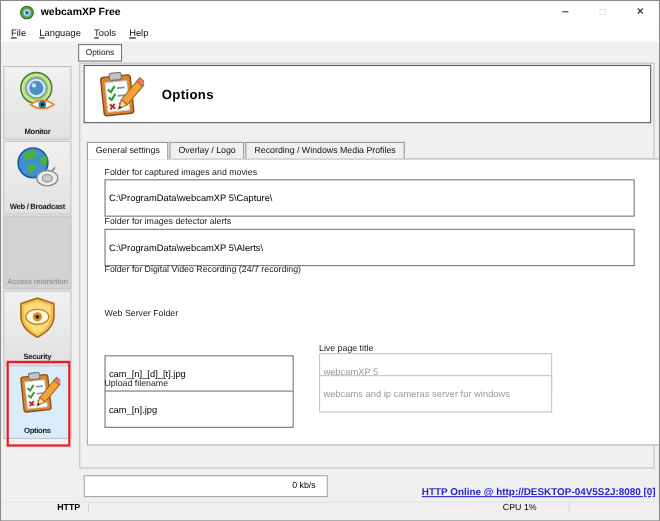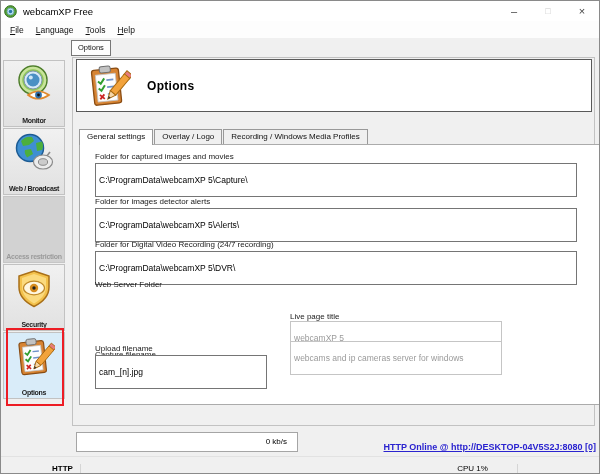--- a/index.html
+++ b/index.html
@@ -1,20 +1,20 @@
 <!DOCTYPE html>
 <html><head>
 <meta charset="utf-8">
 <style>
   * { margin:0; padding:0; box-sizing:border-box; }
   body { font-family:"Liberation Sans", sans-serif; background:#cfcfcf; }
   .window { width:600px; height:474px; border:1px solid #8a8a8a; background:#f0f0f0; position:relative; overflow:hidden; }
 
   
-  .titlebar { height:20px; background:#ffffff; display:flex; align-items:center; padding-left:3px; }
+  .titlebar { height:20px; background:#ffffff; display:flex; align-items:center; padding-left:17px;font-weight:bold; }
   .title-text { font-size:9.5px; color:#000; margin-left:6px; }
   .win-controls { margin-left:auto; display:flex; height:100%; }
   .win-btn { width:34px; display:flex; align-items:center; justify-content:center; font-size:11px; color:#444; }
   .win-btn.max { color:#c9c9c9; font-size:9px; }
 
   
   .menubar { height:17px; background:#fdfdfd; display:flex; align-items:center; padding-left:3px; }
   .menu-item { display:inline-block; padding:1px 6px; font-size:8.5px; color:#111; }
   .menu-item::first-letter { text-decoration:underline; }
 
@@ -47,21 +47,21 @@
 
   .fld-label { position:absolute; font-size:8px; color:#1a1a1a; white-space:nowrap; }
   .fld-input { position:absolute; height:16px; border:1px solid #757575; background:#fff; font-family:"Liberation Sans",sans-serif; font-size:8.5px; color:#000; padding:16px 3px; }
   .fld-input.gray { border:1px solid #c5c5c5; color:#9a9a9a; height:15px; }
   .note { position:absolute; font-size:8.5px; font-style:italic; color:#2b2b2b; white-space:nowrap; }
 
   .kbps-box { position:absolute; left:9px; top:375px; width:222px; height:20px; background:#fff; border:1px solid #a5a5a5; font-size:8px; color:#000; text-align:right; line-height:18px; padding-right:10px; }
   .server-link { position:absolute; right:3px; top:385px; font-size:9px; font-weight:bold; color:#2a23cf; text-decoration:underline; white-space:nowrap; }
 
   
-  .statusbar { height:17px; background:#f0f0f0; border-top:1px solid #e2e2e2; display:flex; align-items:flex-end; font-size:8px; color:#000; }
+  .statusbar { height:17px; background:#f0f0f0; border-top:1px solid #e2e2e2; display:flex; align-items:flex-start; font-size:8px; color:#000; }
   .sb-cell { border-right:1px solid #d5d5d5; display:flex; align-items:center; justify-content:center; }
   .sb-http { font-weight:bold; }
   .sb-last { flex:1; border-right:none; }
 </style>
 </head>
 <body>
 
 <svg width="0" height="0" style="position:absolute">
   <defs>
     <symbol id="sym-clipboard" viewBox="0 0 46 46">
@@ -191,25 +191,25 @@
           </div>
           <div class="tab-panel">
 
             <span class="fld-label" style="left:15px; top:7px;">Folder for captured images and movies</span>
             <input class="fld-input" style="left: 15px; top: 18px; width: 482px;" value="C:\ProgramData\webcamXP 5\Capture\">
 
             <span class="fld-label" style="left:15px; top:52px;">Folder for images detector alerts</span>
             <input class="fld-input" style="left: 15px; top: 63px; width: 482px;" value="C:\ProgramData\webcamXP 5\Alerts\">
 
             <span class="fld-label" style="left:15px; top:95px;">Folder for Digital Video Recording (24/7 recording)</span>
-            <input class="fld-input" style="left: 15px; top: 106px; width: 482px;" value="C:\ProgramData\webcamXP 5\DVR\">
 
             <span class="fld-label" style="left:15px; top:135px;">Web Server Folder</span>
 
             <span class="fld-label" style="left:15px; top:167px;margin-top:38px;">Capture filename</span>
+            <input class="fld-input" style="left: 15px; top: 178px; width: 172px;" value="cam_[n]_[d]_[t].jpg">
 
             <span class="fld-label" style="left:15px; top:199px;">Upload filename</span>
             <input class="fld-input" style="left: 15px; top: 210px; width: 172px;" value="cam_[n].jpg">
 
             <span class="fld-label" style="left:210px; top:167px;">Live page title</span>
             <input class="fld-input gray" style="left: 210px; top: 176px; width: 212px;" value="webcamXP 5">
             <input class="fld-input gray" style="left: 210px; top: 196px; width: 212px;" value="webcams and ip cameras server for windows">
 
           </div>
         </div>

